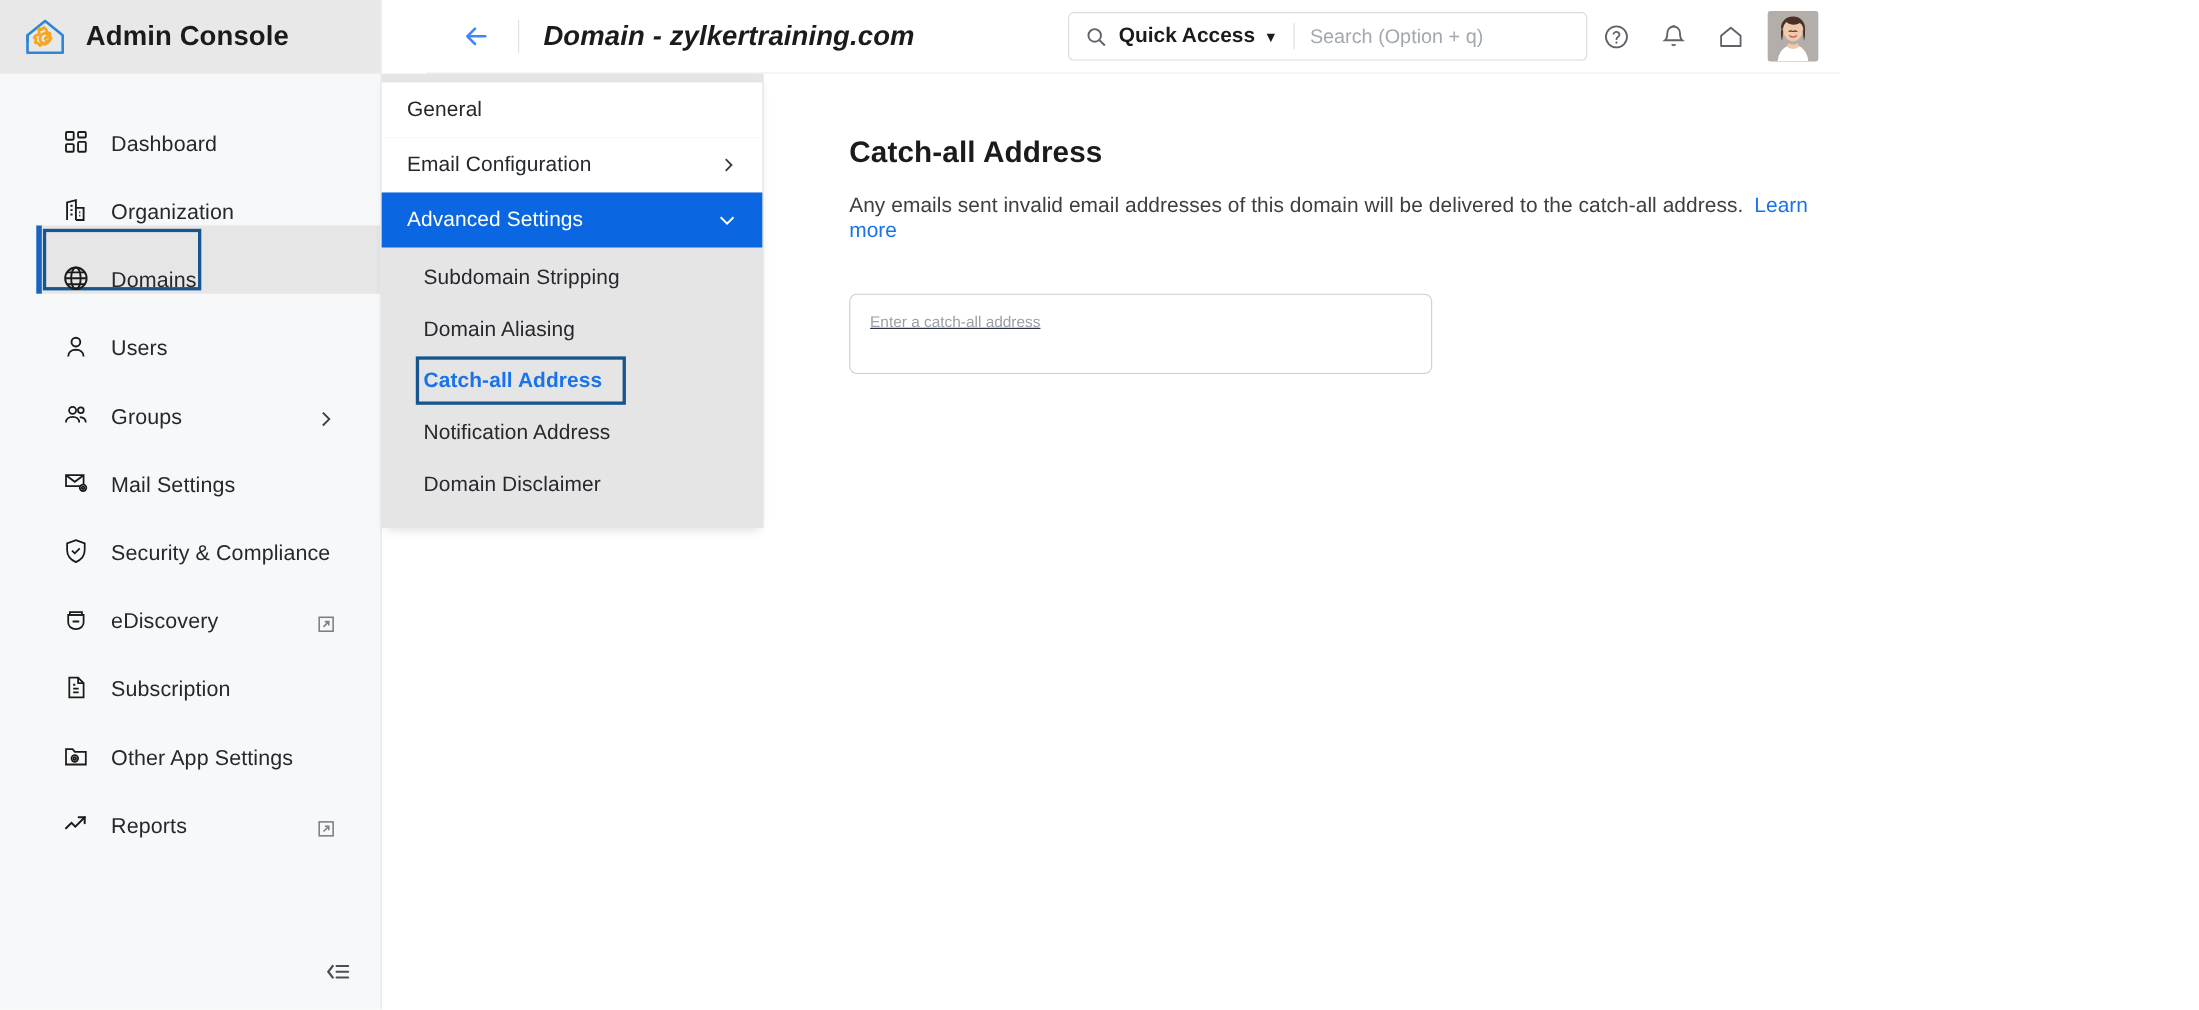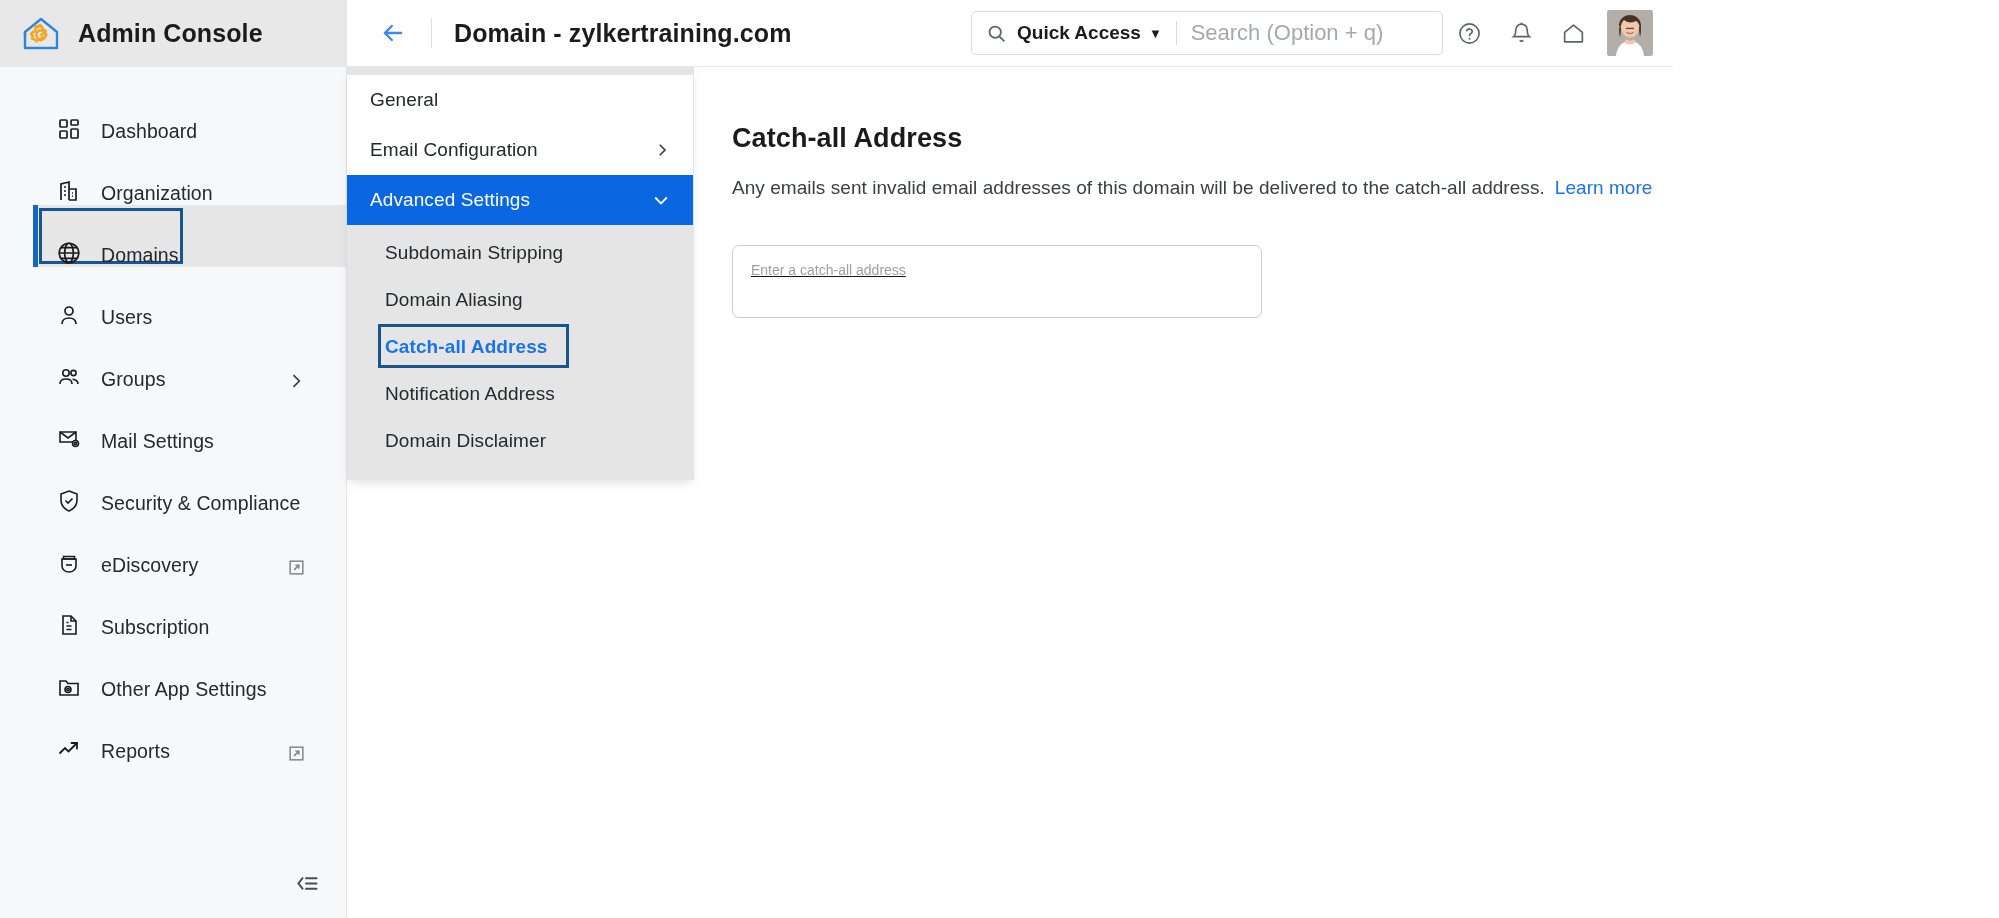--- a/index.html
+++ b/index.html
@@ -3,21 +3,21 @@
 <meta charset="utf-8">
 <title>Admin Console</title>
 <style>
   * { box-sizing: border-box; margin: 0; padding: 0; }
   html, body {
     width: 1999px; height: 918px;
     font-family: "Liberation Sans", sans-serif;
     background: #ffffff;
     overflow: hidden;
   }
-  .app { display: flex; width: 1673px; height: 918px; position: relative; }
+  .app { display: flex; width: 1673px; height: 918px; position: relative; gap: 40px; }
 
   
   .sidebar {
     width: 347px; height: 918px;
     background: #f7f8f9;
     border-right: 1px solid #e3e5e8;
     display: flex; flex-direction: column;
     position: relative;
     flex: 0 0 347px;
   }
@@ -112,39 +112,39 @@
     display: flex; align-items: center;
     padding-left: 26px; padding-right: 20px;
   }
   .back-btn {
     width: 40px; height: 40px; display: flex;
     align-items: center; justify-content: center;
     cursor: pointer; color: #4285f4;
   }
   .vdiv { width: 1px; height: 30px; background: #dcdfe3; margin: 0 22px 0 18px; }
   .page-title {
-    font-size: 25px; color: #1b1b1b; letter-spacing: .1px;
+    font-size: 25px; color: #1b1b1b; letter-spacing: .1px; font-style: italic;
   }
   .topbar-right { margin-left: auto; display: flex; align-items: center; gap: 0; }
   .searchwrap {
     display: flex; align-items: center;
     width: 472px; height: 44px;
     border: 1px solid #d9dce0; border-radius: 5px;
     padding: 0 14px; gap: 10px;
   }
   .searchwrap .s-ico { display: flex; align-items: center; color: #5f6368; }
   .qa {
     font-size: 19px; font-weight: 600; color: #1b1b1b;
     display: flex; align-items: center; gap: 8px; cursor: pointer;
     white-space: nowrap;
   }
   .qa .caret { font-size: 13px; }
   .qdiv { width: 1px; height: 24px; background: #d9dce0; margin: 0 4px; }
   .search-input {
-    border: 0; outline: 0; font-size: 22px; color: #25282c;
+    border: 0; outline: 0; font-size: 18px; color: #25282c;
     background: transparent; flex: 1 1 auto; min-width: 0;
     font-family: "Liberation Sans", sans-serif;
   }
   .search-input::placeholder { color: #a4a9af; }
   .ic-btn {
     width: 52px; height: 52px; display: flex;
     align-items: center; justify-content: center;
     cursor: pointer; color: #4a4f55;
   }
   .avatar {

